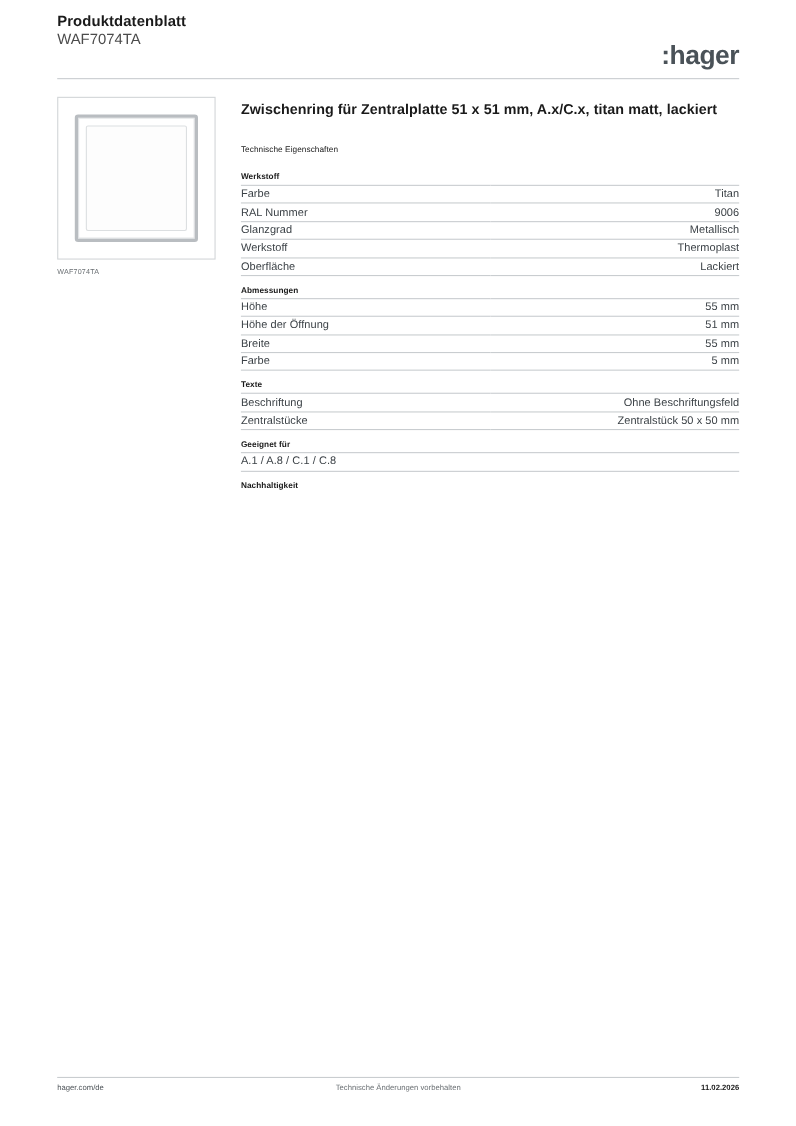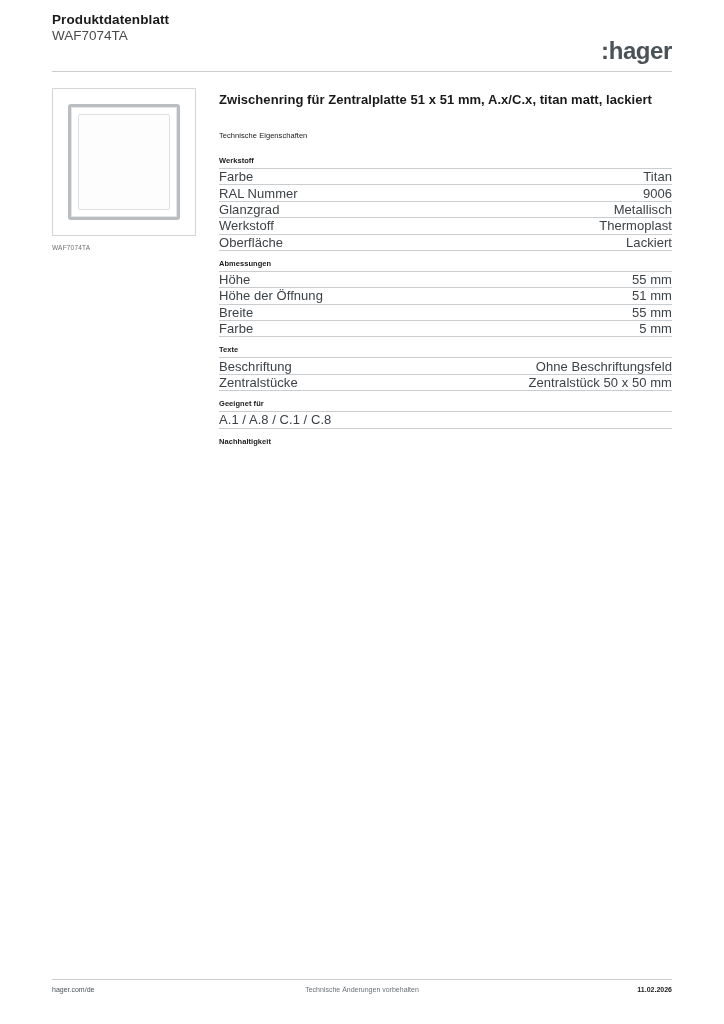--- a/index.html
+++ b/index.html
@@ -136,21 +136,21 @@
   }
   table.spec {
     width: 100%;
     border-collapse: collapse;
     table-layout: fixed;
   }
   table.spec tr {
     border-top: 1px solid #c9cdd0;
   }
   table.spec td {
-    font-size: 13px;
+    font-size: 10px;
     color: #3c4247;
     padding: 3.2px 0 3.2px 0;
     line-height: 9px;
     letter-spacing: 0.05px;
   }
   table.spec td.label {
     text-align: left;
   }
   table.spec td.value {
     text-align: right;

